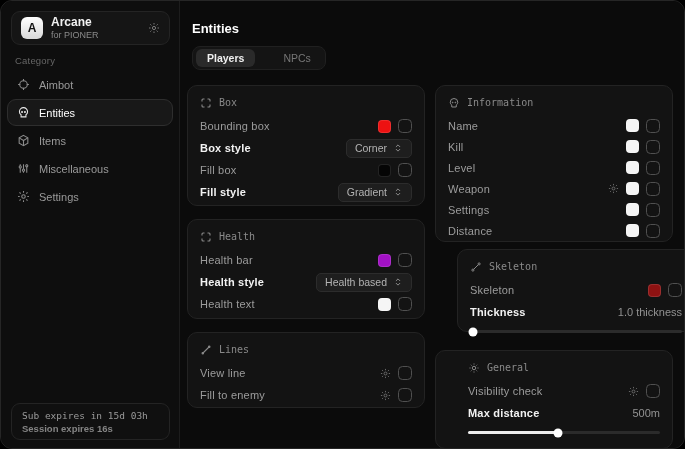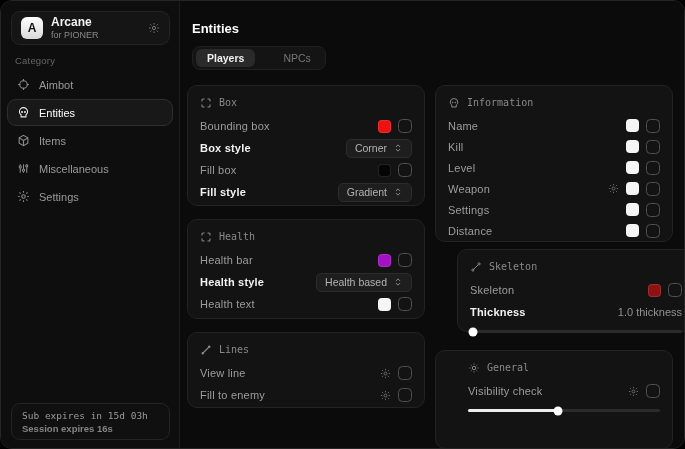--- a/index.html
+++ b/index.html
@@ -378,20 +378,26 @@
         <span class="row-right">
           <span class="gear-small">
             <svg width="11" height="11" viewBox="0 0 24 24" fill="none" stroke="currentColor" stroke-width="2">
                 <circle cx="12" cy="12" r="3.2"></circle>
                 <path d="M12 2v3M12 19v3M2 12h3M19 12h3M4.6 4.6l2.2 2.2M17.2 17.2l2.2 2.2M19.4 4.6l-2.2 2.2M6.8 17.2l-2.2 2.2"></path>
               </svg>
           </span>
           <span class="checkbox"></span>
         </span>
       </div>
+      <div class="row">
+        <span class="row-label bright">Max distance</span>
+        <span class="row-right">
+          <span class="value-text">500m</span>
+        </span>
+      </div>
       <div class="slider">
         <span class="slider-fill" style="width: 47%;"></span>
         <span class="slider-thumb" style="left: 47%;"></span>
       </div>
     </div>
 
   </div>
 </div>
 
 </body></html>

